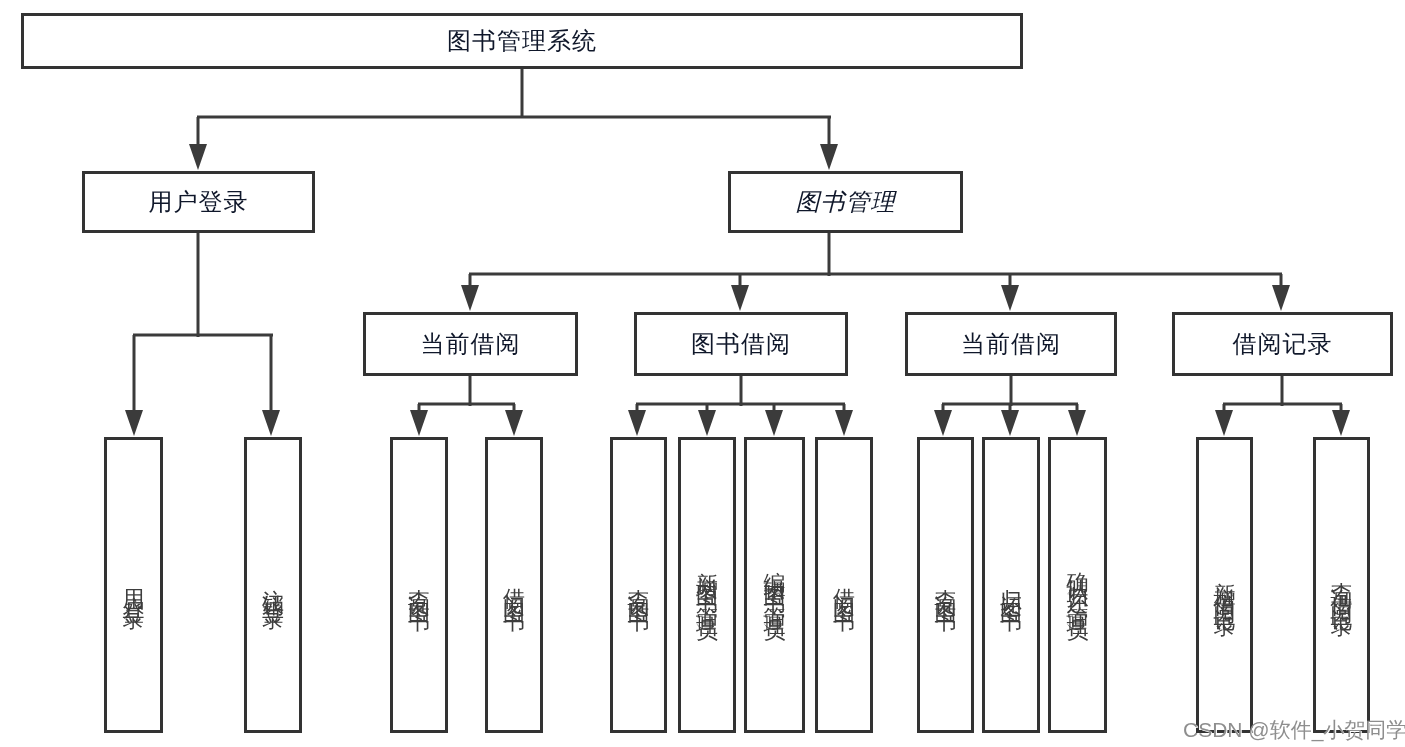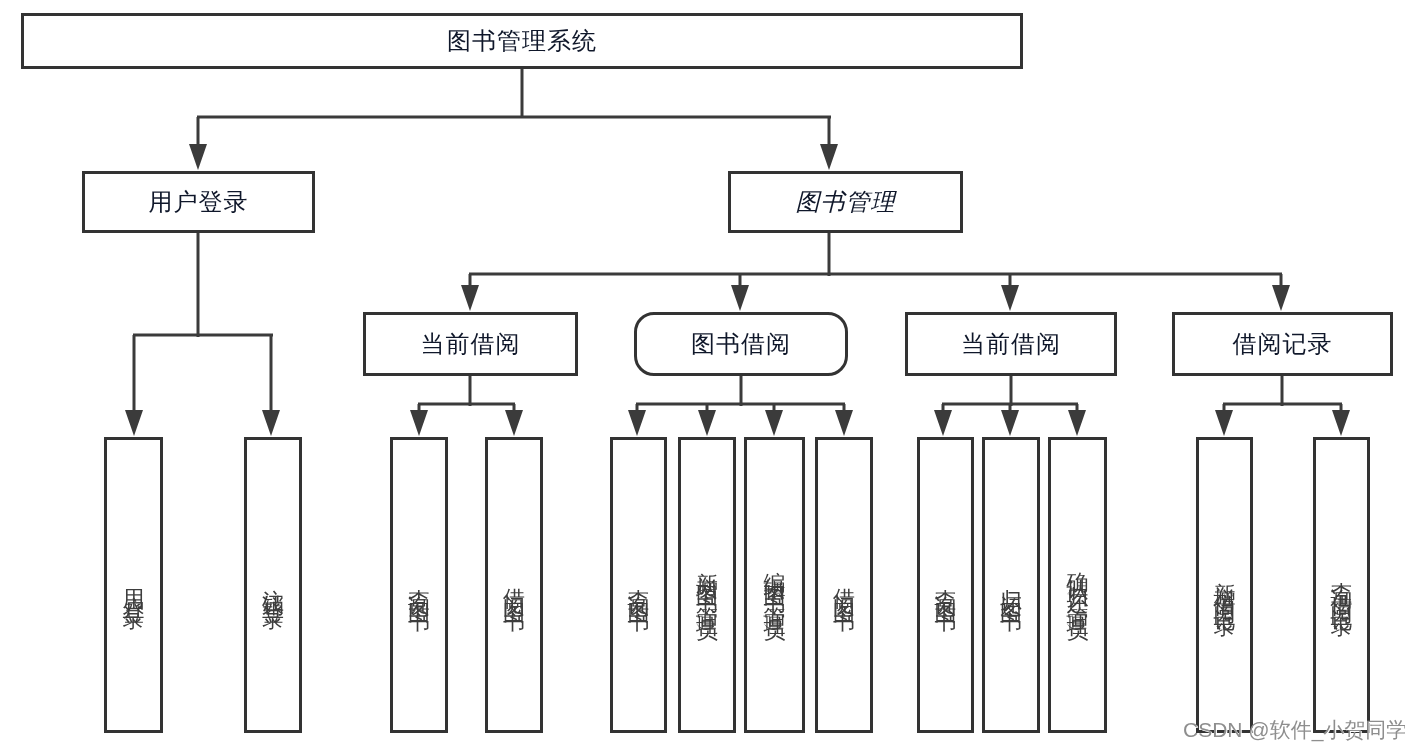--- a/index.html
+++ b/index.html
@@ -123,21 +123,21 @@
   <div class="box" style="left:82px;top:171px;width:233px;height:62px;">
     <span class="hlabel">用户登录</span>
   </div>
   <div class="box" style="left:728px;top:171px;width:235px;height:62px;font-style:italic;">
     <span class="hlabel">图书管理</span>
   </div>
 
   <div class="box" style="left:363px;top:312px;width:215px;height:64px;">
     <span class="hlabel">当前借阅</span>
   </div>
-  <div class="box" style="left:634px;top:312px;width:214px;height:64px;border-radius:20px;">
+  <div class="box" style="left:634px;top:312px;width:214px;height:64px;">
     <span class="hlabel">图书借阅</span>
   </div>
   <div class="box" style="left:1172px;top:312px;width:221px;height:64px;">
     <span class="hlabel">借阅记录</span>
   </div>
   <div class="box" style="left:905px;top:312px;width:212px;height:64px;">
     <span class="hlabel">当前借阅</span>
   </div>
 
   <div class="box vcol" style="left:104px;width:59px;">

